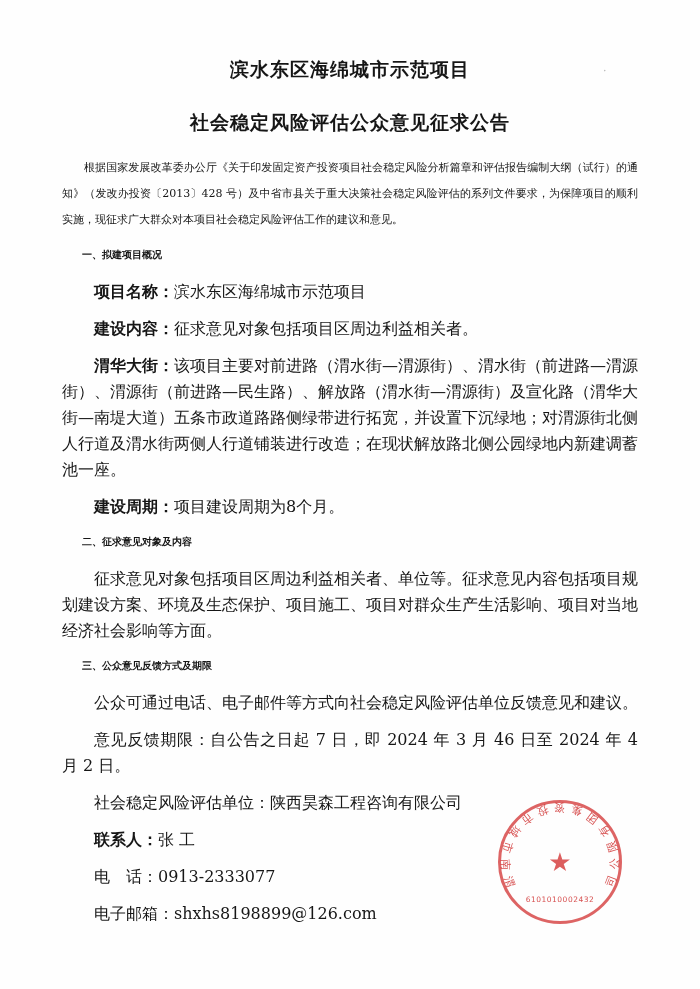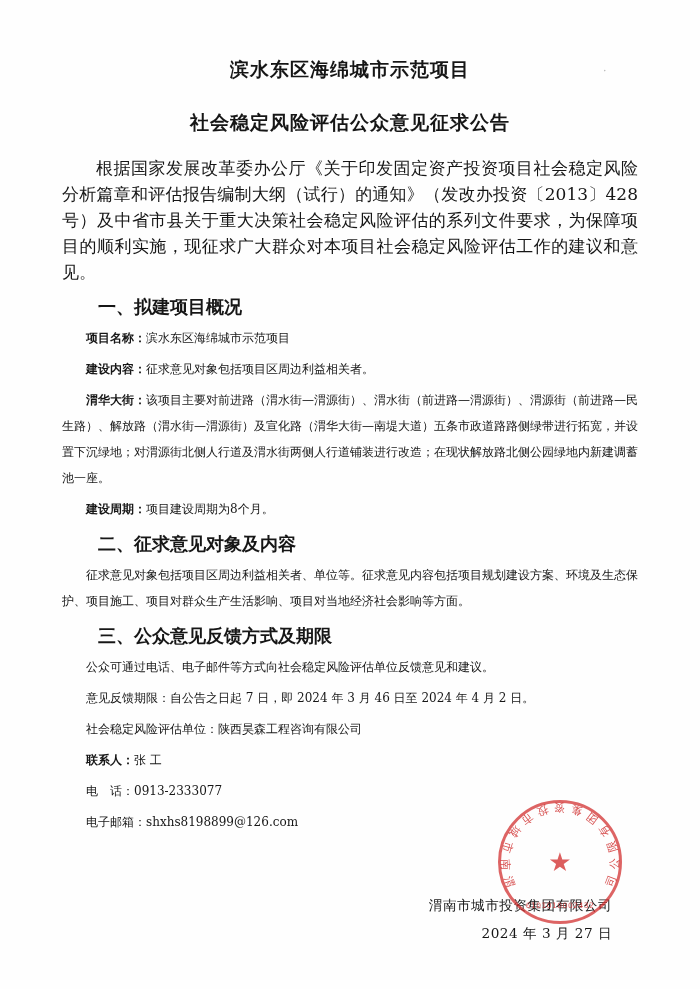--- a/index.html
+++ b/index.html
@@ -32,38 +32,38 @@
     font-weight: bold;
     letter-spacing: 1px;
     line-height: 34px;
     font-family: "DejaVu Serif", "Liberation Serif", serif;
   }
   .title.second {
     margin-top: 19px;
   }
   .body-text {
     margin-top: 16px;
-    font-size: 17px;
+    font-size: 11px;
     line-height: 26px;
     text-align: justify;
     text-justify: inter-ideograph;
   }
   .indent2 {
     text-indent: 2em;
   }
   .section-head {
     margin-top: 9px;
-    font-size: 18px;
+    font-size: 10px;
     font-weight: bold;
     line-height: 26px;
     text-indent: 2em;
   }
   .para {
-    margin-top: 5px;
-    font-size: 12px;
+    margin-top: 11px;
+    font-size: 16px;
     line-height: 26px;
     text-indent: 2em;
     text-align: justify;
     text-justify: inter-ideograph;
   }
   .para .lbl {
     font-weight: bold;
   }
   .sign {
     margin-top: 56px;
@@ -109,21 +109,21 @@
     top: 50%;
     font-size: 11px;
     color: rgba(205, 35, 35, 0.8);
     font-family: "DejaVu Serif", "Liberation Serif", serif;
     transform-origin: 0 0;
   }
   .seal .bottom-code {
     position: absolute;
     left: 0;
     right: 0;
-    bottom: 14px;
+    bottom: 20px;
     text-align: center;
     font-size: 7.5px;
     color: rgba(205, 35, 35, 0.8);
     letter-spacing: 0.5px;
     font-family: "DejaVu Sans", sans-serif;
   }
   .corner-mark {
     position: absolute;
     right: 92px;
     top: 68px;

